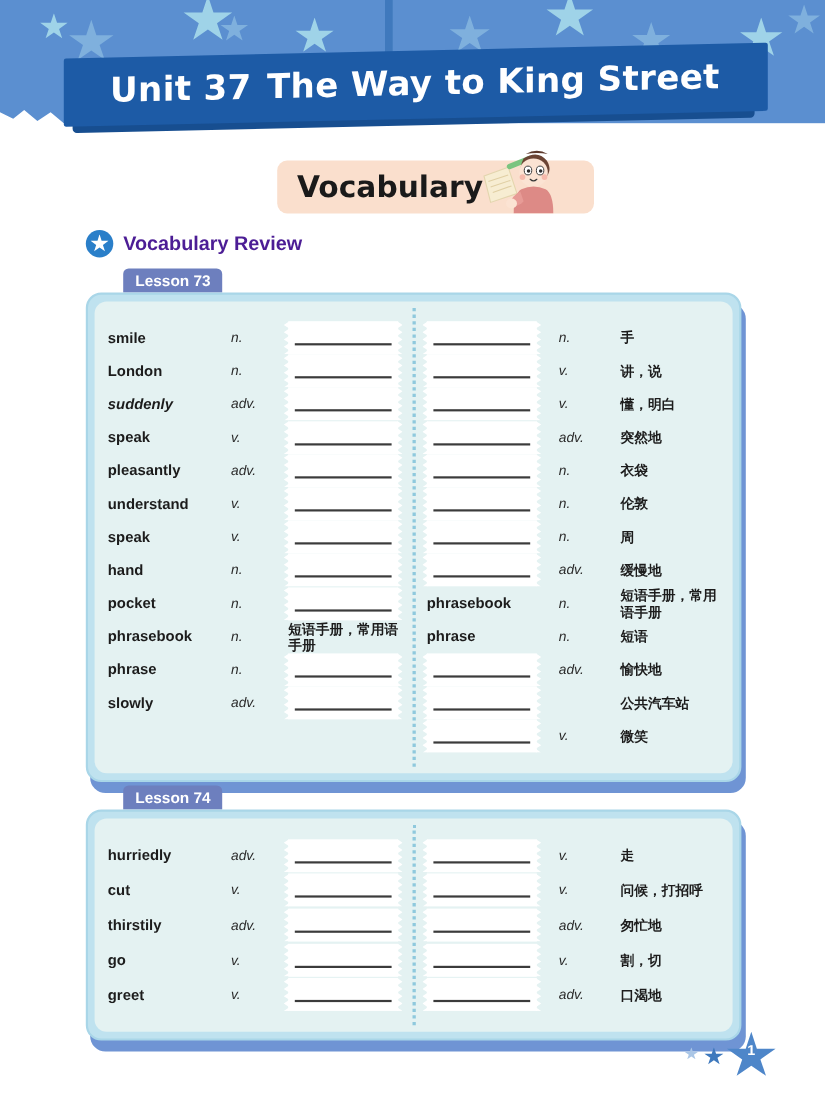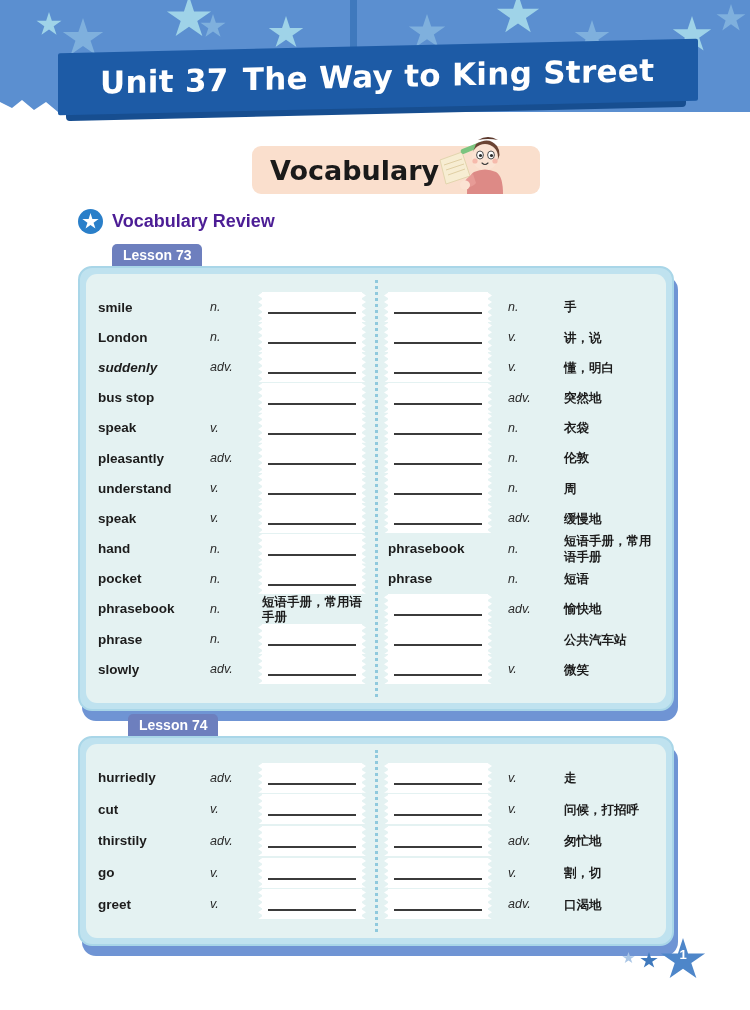--- a/index.html
+++ b/index.html
@@ -346,27 +346,20 @@
         </div>
       </div>
       <div class="vrow" style="height: 30.2px;">
         <div class="w-word" style="width: 112px; font-style: italic;">suddenly</div>
         <div class="w-pos" style="width: 52px;">adv.</div>
         <div class="blank" style="width: 100px;">
           <div class="blank-line"></div>
         </div>
       </div>
       <div class="vrow" style="height: 30.2px;">
-        <div class="w-word" style="width: 112px;">bus stop</div>
-        <div class="w-pos" style="width: 52px;"></div>
-        <div class="blank" style="width: 100px;">
-          <div class="blank-line"></div>
-        </div>
-      </div>
-      <div class="vrow" style="height: 30.2px;">
         <div class="w-word" style="width: 112px;">speak</div>
         <div class="w-pos" style="width: 52px;">v.</div>
         <div class="blank" style="width: 100px;">
           <div class="blank-line"></div>
         </div>
       </div>
       <div class="vrow" style="height: 30.2px;">
         <div class="w-word" style="width: 112px;">pleasantly</div>
         <div class="w-pos" style="width: 52px;">adv.</div>
         <div class="blank" style="width: 100px;">
@@ -514,21 +507,21 @@
       </div>
       <div class="vrow" style="height: 30.2px;">
         <div class="blank" style="width: 100px;">
           <div class="blank-line"></div>
         </div>
         <div style="width: 6px;"></div>
         <div class="w-pos" style="width: 56px; margin-left: 14px;">v.</div>
         <div class="w-cn" style="width: 96px;">微笑</div>
       </div>
     </div>
-    <div class="lesson-tab" style="left: 128px; top: 714px;">Lesson 74</div>
+    <div class="lesson-tab" style="left: 112px; top: 714px;">Lesson 74</div>
     <div class="card-shadow" style="left: 82px; top: 746px; width: 596px; height: 210px;"></div>
     <div class="card-frame" style="left: 78px; top: 736px; width: 596px; height: 210px;"></div>
     <div class="card-inner" style="left: 86px; top: 744px; width: 580px; height: 194px;"></div>
     <div class="spine" style="left: 375px; top: 750px; height: 182px;"></div>
     <div class="col" style="left: 98px; top: 762px; width: 270px;">
       <div class="vrow" style="height: 31.6px;">
         <div class="w-word" style="width: 112px;">hurriedly</div>
         <div class="w-pos" style="width: 52px;">adv.</div>
         <div class="blank" style="width: 100px;">
           <div class="blank-line"></div>

